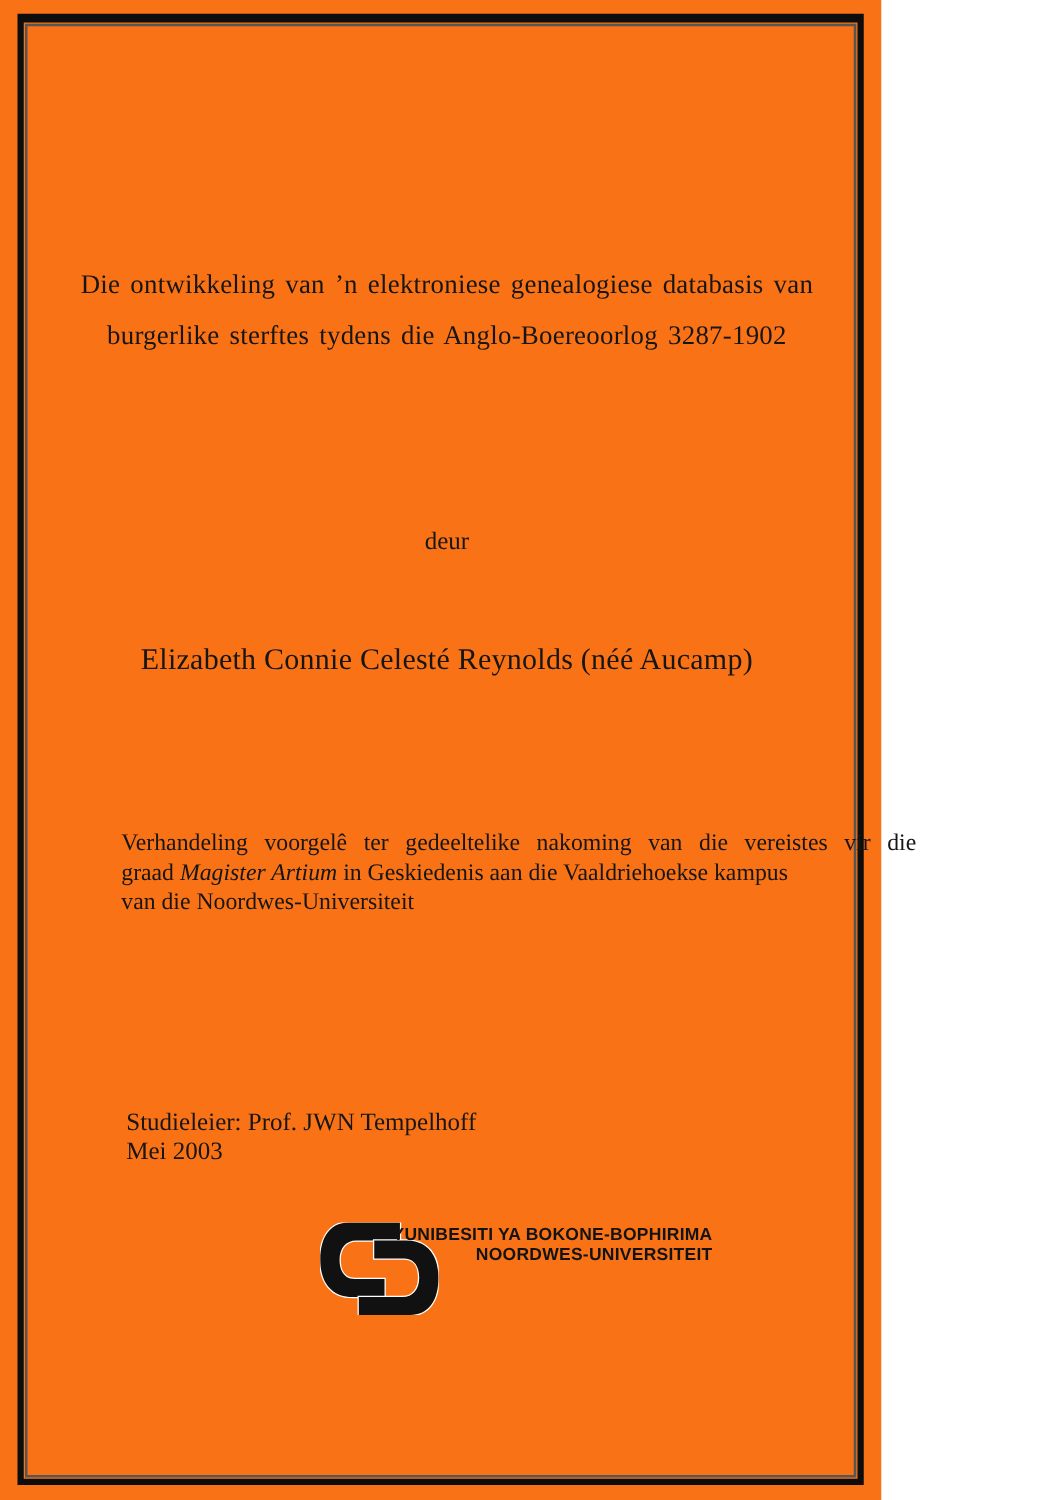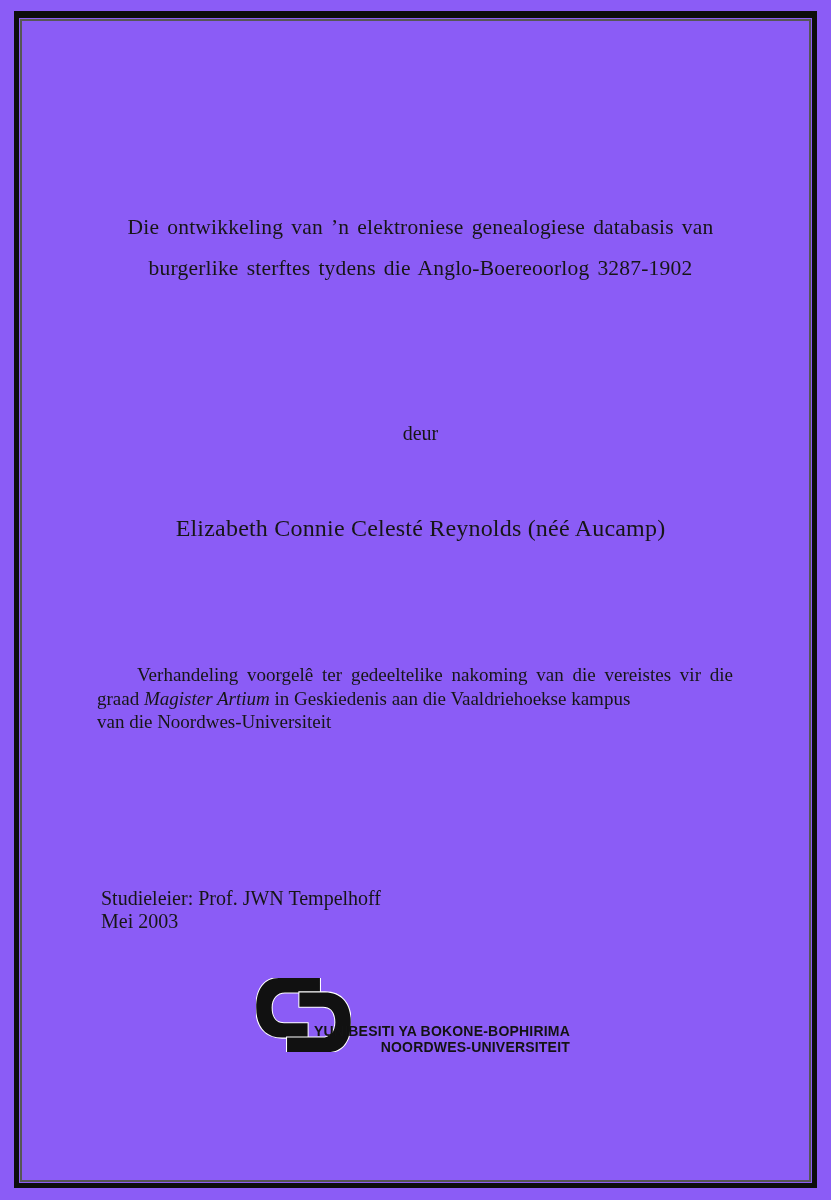--- a/index.html
+++ b/index.html
@@ -3,22 +3,22 @@
 <meta charset="utf-8">
 <style>
   html, body {
     margin: 0; padding: 0;
     background: #ffffff;
     width: 831px; height: 1200px;
     overflow: hidden;
   }
   .page {
     position: relative;
-    width: 831px; height: 1200px;
-    background: #8b5cf6;
+    width: 705px; height: 1200px;
+    background: #f97316;
     color: #161616;
     font-family: "Liberation Serif", "DejaVu Serif", serif;
   }
   
   .frame-outer {
     position: absolute;
     left: 14px; top: 11px; right: 14px; bottom: 12px;
     border: 5px solid #0d0d0d;
     border-top-width: 7px;
   }
@@ -50,21 +50,20 @@
     letter-spacing: 0.2px;
   }
   .submission {
     top: 663px; left: 97px; width: 636px;
     font-size: 19px;
     line-height: 23.5px;
   }
   .submission .justified {
     text-align: justify;
     text-align-last: justify;
-    margin-left: 40px;
   }
   .submission em { font-style: italic; margin-top: 42px; }
   .supervisor {
     top: 887px; left: 101px;
     font-size: 20px;
     line-height: 22.5px;
   }
   .logo-mark {
     left: 256px; top: 978px;
     width: 95px; height: 74px;
@@ -73,21 +72,20 @@
     left: 310px; top: 980px; width: 260px;
     text-align: right;
     font-family: "Liberation Sans", "DejaVu Sans", sans-serif;
     font-weight: bold;
     font-size: 14px;
     line-height: 15.5px;
     letter-spacing: 0.2px;
     color: #131313;
     white-space: nowrap;
     z-index: 2;
-    margin-top: 44px;
   }
 </style>
 </head>
 <body>
 
 <div class="page">
 
   <div class="frame-outer">
     <div class="frame-inner"></div>
   </div>

